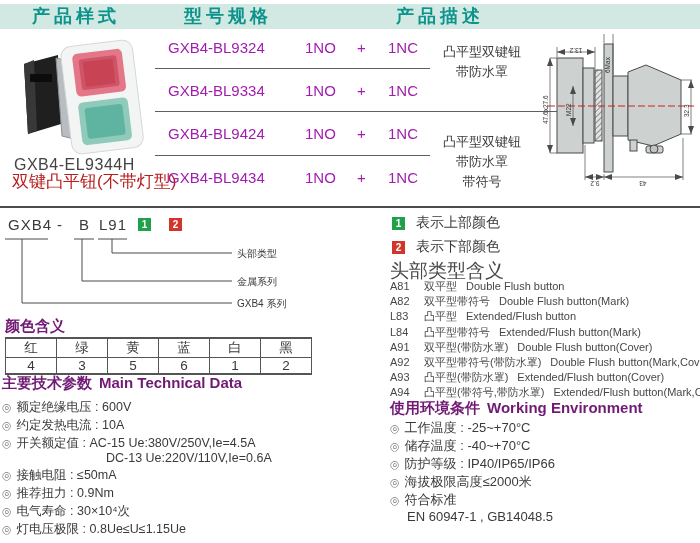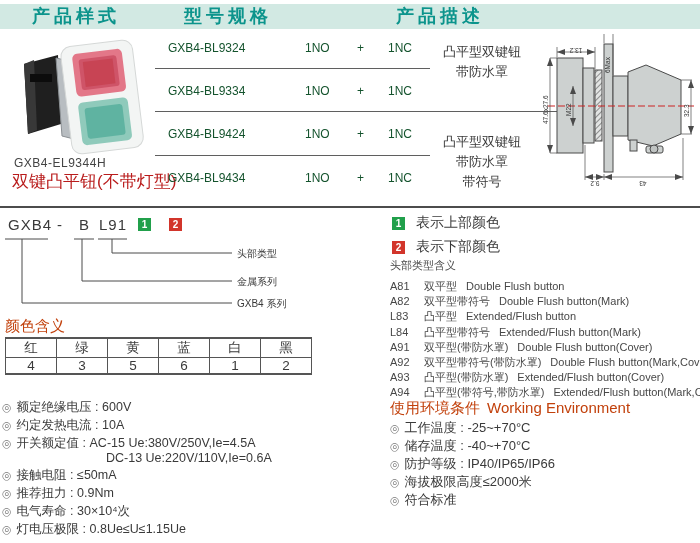--- a/index.html
+++ b/index.html
@@ -2,35 +2,35 @@
 <html><head>
 <meta charset="utf-8">
 <style>
   html,body{margin:0;padding:0;background:#fff}
   .page{position:relative;width:700px;height:543px;background:#fff;overflow:hidden;
         font-family:"Liberation Sans","DejaVu Sans",sans-serif;color:#3a3a3a}
   .abs{position:absolute}
   .topbar{position:absolute;left:0;top:4px;width:700px;height:25px;background:#d2e9e3}
   .th{position:absolute;top:0;height:25px;line-height:25px;color:#0c948c;
       font-size:18px;font-weight:bold;letter-spacing:4px;white-space:nowrap}
-  .cap1{position:absolute;left:14px;top:156px;font-size:12px;color:#444;letter-spacing:.5px}
+  .cap1{position:absolute;left:14px;top:156px;font-size:16px;color:#444;letter-spacing:.5px}
   .cap2{position:absolute;left:12px;top:170px;font-size:17px;color:#b91c1c}
-  .mcell{position:absolute;height:20px;line-height:20px;font-size:12px;white-space:nowrap;color:#14532d}
+  .mcell{position:absolute;height:20px;line-height:20px;font-size:15px;white-space:nowrap;color:#a21caf}
   .hline{position:absolute;background:#5f5f5f;height:1px}
   .divider{position:absolute;left:0;top:206px;width:700px;height:2px;background:#4c4c4c}
   .desc{position:absolute;left:426px;width:112px;text-align:center;font-size:13px;line-height:20px;color:#3a3a3a}
   .code{position:absolute;top:216px;height:18px;line-height:18px;font-size:15px;letter-spacing:1px;color:#3a3a3a;white-space:nowrap}
   .badge{position:absolute;width:13px;height:13px;line-height:13px;text-align:center;
          color:#fff;font-size:10px;font-weight:bold}
   .bgreen{background:#21a04b}
   .bred{background:#d2352b}
   .bklabel{position:absolute;left:237px;font-size:10px;height:15px;line-height:15px;color:#3a3a3a;white-space:nowrap}
-  .h1{position:absolute;font-weight:normal;font-size:15px;color:#c2410c;white-space:nowrap}
+  .h1{position:absolute;font-weight:bold;font-size:15px;color:#701a75;white-space:nowrap}
   .h1 .en{margin-left:7px}
-  .h2{position:absolute;font-size:11px;color:#4a4a4a;white-space:nowrap}
+  .h2{position:absolute;font-size:19px;color:#4a4a4a;white-space:nowrap}
   .ctable{position:absolute;left:5px;top:337px;border-collapse:collapse}
   .ctable td{width:50px;height:15px;border:1px solid #555;text-align:center;
              font-size:13.5px;padding:0;color:#3a3a3a}
   .ctable tr.top td{border-top:2px solid #555}
   .ctable tr.bot td{border-bottom:2px solid #555}
   .redtxt{color:#c0392b}
   .list{position:absolute;font-size:12.5px;color:#3a3a3a}
   .list .ln{height:18px;line-height:18px;white-space:nowrap}
   .list .cont{height:14px;line-height:12px}
   .tech{left:2px;top:398px;width:356px}
@@ -208,20 +208,23 @@
       <td>4</td>
       <td>3</td>
       <td>5</td>
       <td>6</td>
       <td>1</td>
       <td>2</td>
     </tr>
   </tbody>
     </table>
 
+  <div class="h1" style="left:2px;top:374px">
+    <span>主要技术参数</span><span class="en">Main Technical Data</span>
+  </div>
   <div class="list tech">
     <div class="ln"><span class="bullet">◎</span><span>额定绝缘电压 : 600V</span></div>
     <div class="ln"><span class="bullet">◎</span><span>约定发热电流 : 10A</span></div>
     <div class="ln"><span class="bullet">◎</span><span>开关额定值 : AC-15  Ue:380V/250V,Ie=4.5A</span></div>
     <div class="ln cont"><span>DC-13  Ue:220V/110V,Ie=0.6A</span></div>
     <div class="ln"><span class="bullet">◎</span><span>接触电阻 : ≤50mA</span></div>
     <div class="ln"><span class="bullet">◎</span><span>推荐扭力 : 0.9Nm</span></div>
     <div class="ln"><span class="bullet">◎</span><span>电气寿命 : 30×10⁴次</span></div>
     <div class="ln"><span class="bullet">◎</span><span>灯电压极限 : 0.8Ue≤U≤1.15Ue</span></div>
   </div>
@@ -279,15 +282,16 @@
 
   <div class="h1" style="left:390px;top:399px">
     <span>使用环境条件</span><span class="en">Working Environment</span>
   </div>
   <div class="list env">
     <div class="ln"><span class="bullet">◎</span><span>工作温度 : -25~+70°C</span></div>
     <div class="ln"><span class="bullet">◎</span><span>储存温度 : -40~+70°C</span></div>
     <div class="ln"><span class="bullet">◎</span><span>防护等级 : IP40/IP65/IP66</span></div>
     <div class="ln"><span class="bullet">◎</span><span>海拔极限高度≤2000米</span></div>
     <div class="ln"><span class="bullet">◎</span><span>符合标准</span></div>
+    <div class="ln cont"><span>EN 60947-1 , GB14048.5</span></div>
   </div>
 
 </div>
 
 </body></html>

